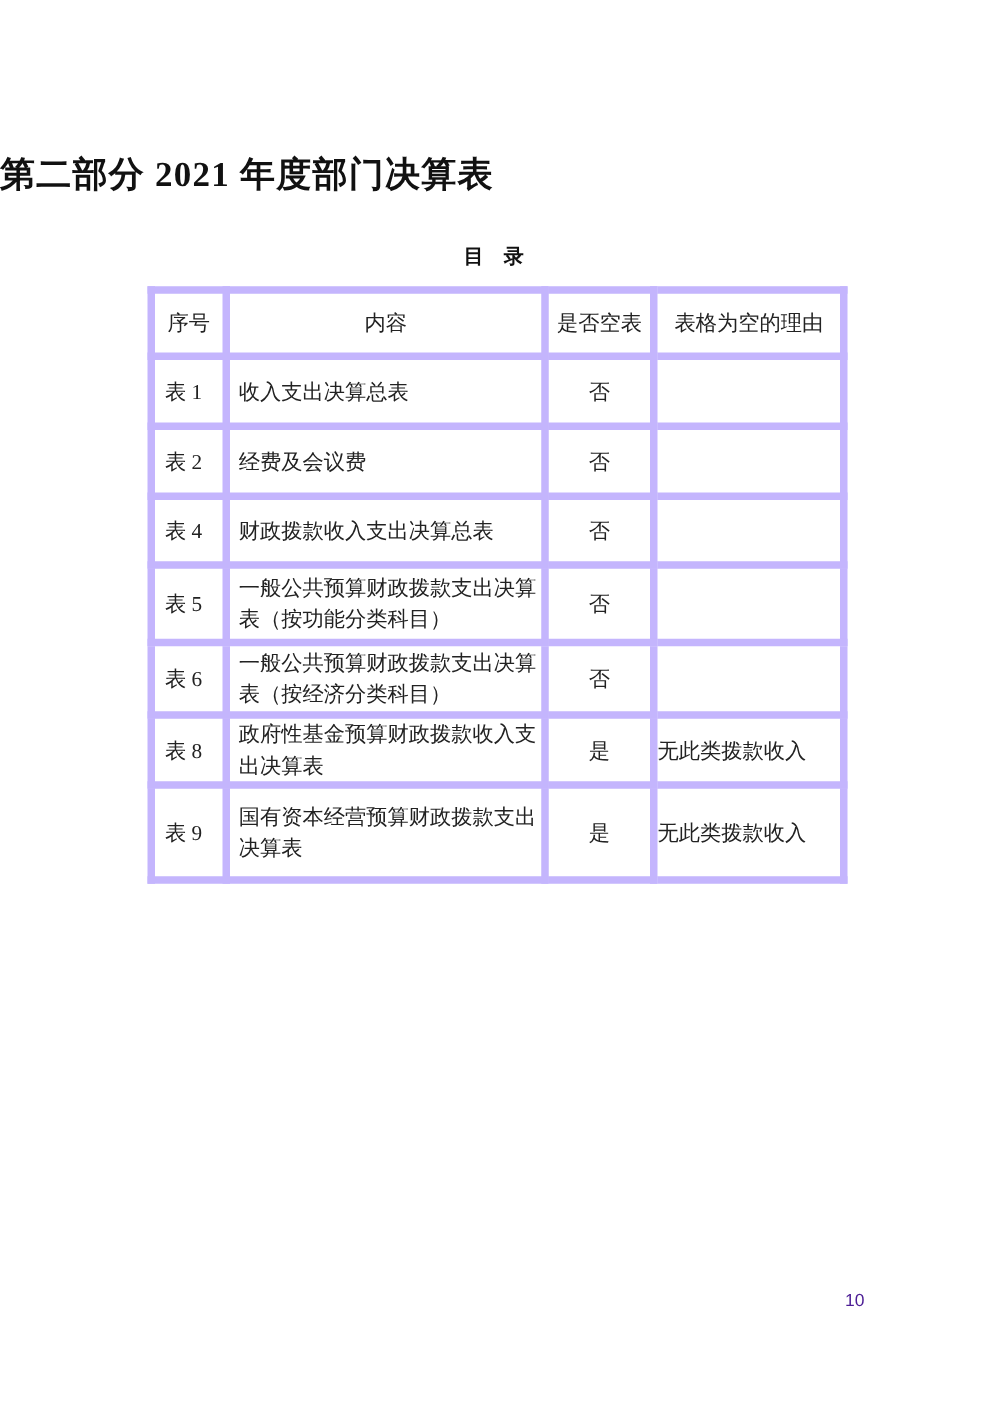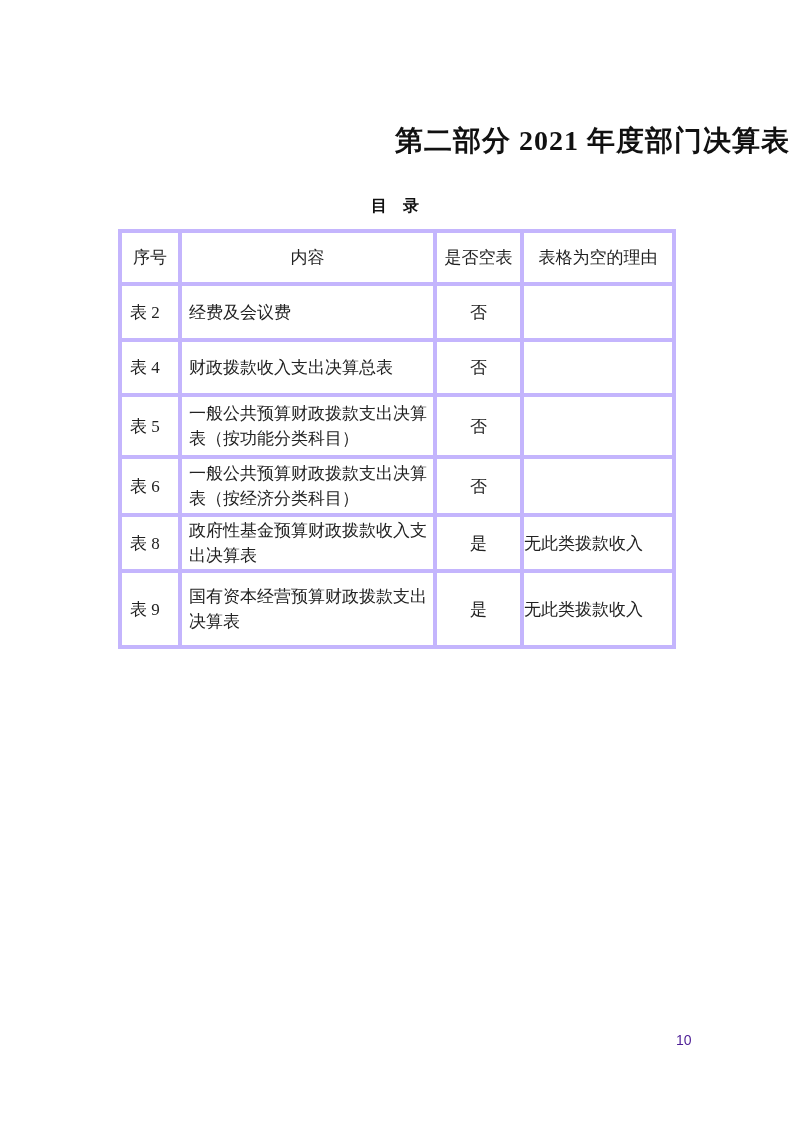--- a/index.html
+++ b/index.html
@@ -15,21 +15,21 @@
     position: absolute;
     top: 0; left: 0;
     width: 800px; height: 1131px;
     background: #ffffff;
   }
   .doc-title {
     position: absolute;
     top: 123px;
     left: 0;
     width: 790px;
-    text-align: right;
+    text-align: left;
     font-size: 28px;
     font-weight: bold;
     letter-spacing: 1px;
     color: #111111;
     line-height: 1.3;
   }
   .doc-subtitle {
     position: absolute;
     top: 196px;
     left: 0;
@@ -46,21 +46,21 @@
     left: 118px;
     width: 554px;
     border-collapse: collapse;
     table-layout: fixed;
   }
   table.toc col.c1 { width: 60px; }
   table.toc col.c2 { width: 255px; }
   table.toc col.c3 { width: 87px; }
   table.toc col.c4 { width: 152px; }
   table.toc th, table.toc td {
-    border: 4px solid #c4b5fd;
+    border: 6px solid #c4b5fd;
     font-size: 17px;
     font-weight: normal;
     vertical-align: middle;
     line-height: 25px;
     color: #222222;
     overflow: hidden;
   }
   table.toc th { text-align: center; }
   td.cell-no   { text-align: left; padding-left: 8px;  }
   td.cell-content { text-align: left; padding-left: 7px; padding-right: 4px; word-break: break-all; }
@@ -94,20 +94,26 @@
         <col class="c4">
     </colgroup>
     <tbody>
         <tr style="height:53px">
       <th>序号</th>
       <th>内容</th>
       <th>是否空表</th>
       <th>表格为空的理由</th>
     </tr>
     <tr style="height:56px">
+      <td class="cell-no">表 1</td>
+      <td class="cell-content">收入支出决算总表</td>
+      <td class="cell-empty">否</td>
+      <td class="cell-reason"></td>
+    </tr>
+    <tr style="height:56px">
       <td class="cell-no">表 2</td>
       <td class="cell-content">经费及会议费</td>
       <td class="cell-empty">否</td>
       <td class="cell-reason"></td>
     </tr>
     <tr style="height:55px">
       <td class="cell-no">表 4</td>
       <td class="cell-content">财政拨款收入支出决算总表</td>
       <td class="cell-empty">否</td>
       <td class="cell-reason"></td>

